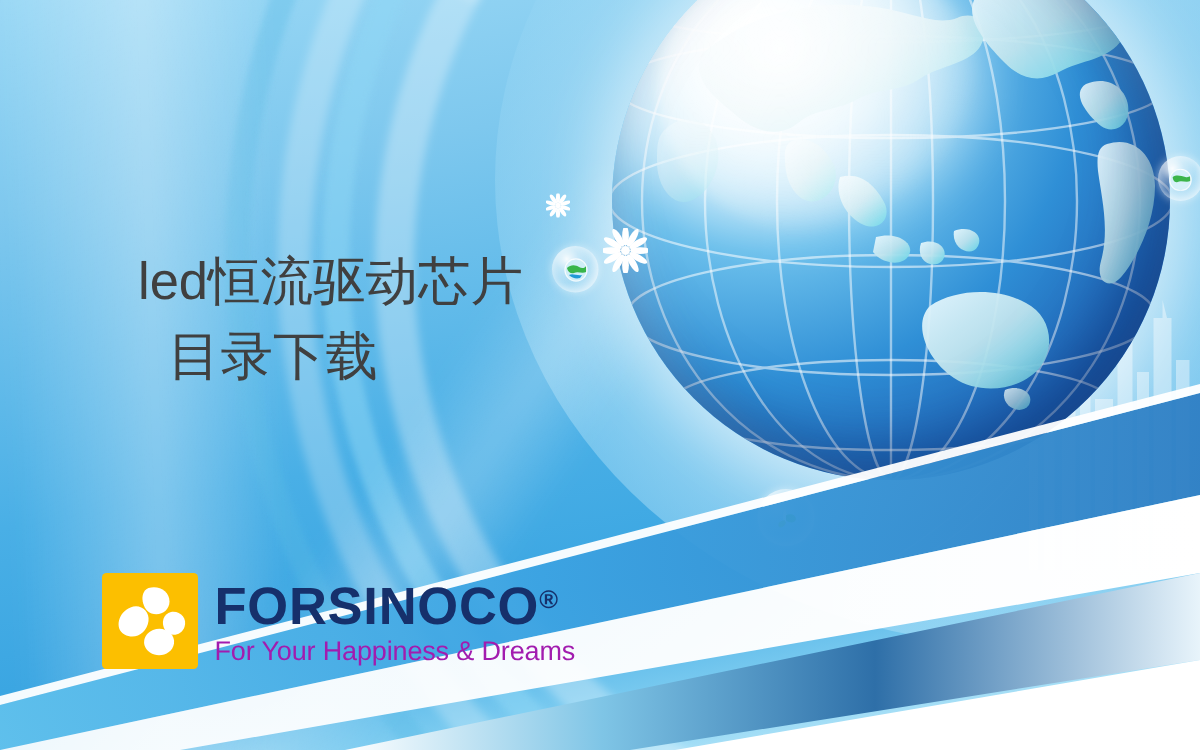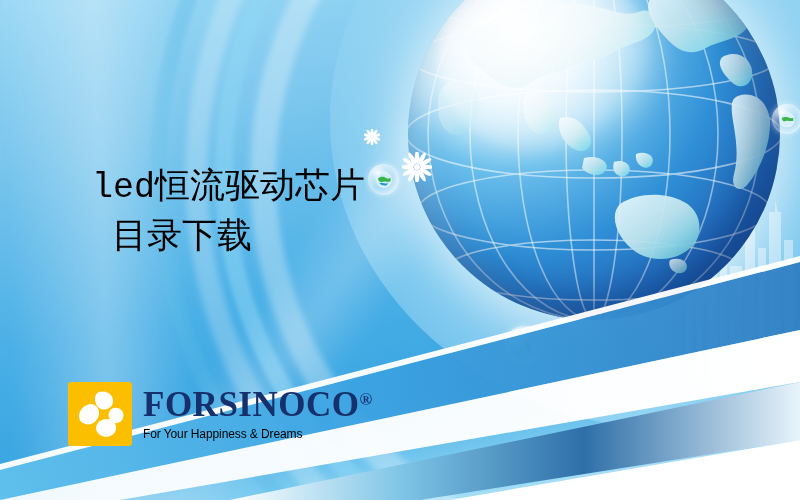--- a/index.html
+++ b/index.html
@@ -161,22 +161,22 @@
     position: absolute;
     right: 0; top: 200px;
     width: 210px; height: 180px;
     opacity: 0.55;
   }
 
   
   .headline {
     position: absolute;
     left: 92px; top: 163px;
-    color: #000000;
-    font-family: Liberation Mono, monospace;
+    color: #404040;
+    font-family: Liberation Sans, sans-serif;
     font-size: 35px;
     line-height: 1.44;
     letter-spacing: 0px;
     white-space: nowrap;
   }
   .headline-line-2 { padding-left: 8px; margin-left: 12px; }
 
   
   .logo {
     position: absolute;
@@ -191,38 +191,38 @@
     flex: 0 0 auto;
   }
   .logo-mark svg { display: block; }
   .logo-text {
     margin-left: 11px;
     display: flex;
     flex-direction: column;
     justify-content: flex-start;
   }
   .logo-name {
-    font-family: Liberation Serif, serif;
+    font-family: Liberation Sans, sans-serif;
     font-weight: bold;
     font-size: 35px;
     line-height: 36px;
     color: #16306b;
     letter-spacing: 0.5px;
     white-space: nowrap;
   }
   .logo-name .reg {
     font-size: 17px;
     vertical-align: 11px;
     letter-spacing: 0;
   }
   .logo-tagline {
     font-family: "Liberation Sans", sans-serif;
-    font-size: 12px;
+    font-size: 18px;
     line-height: 20px;
-    color: #000000;
+    color: #a21caf;
     letter-spacing: -0.1px;
     margin-top: 1px;
     white-space: nowrap;
   }
 </style>
 </head>
 <body>
 
 <div class="stage">
 

